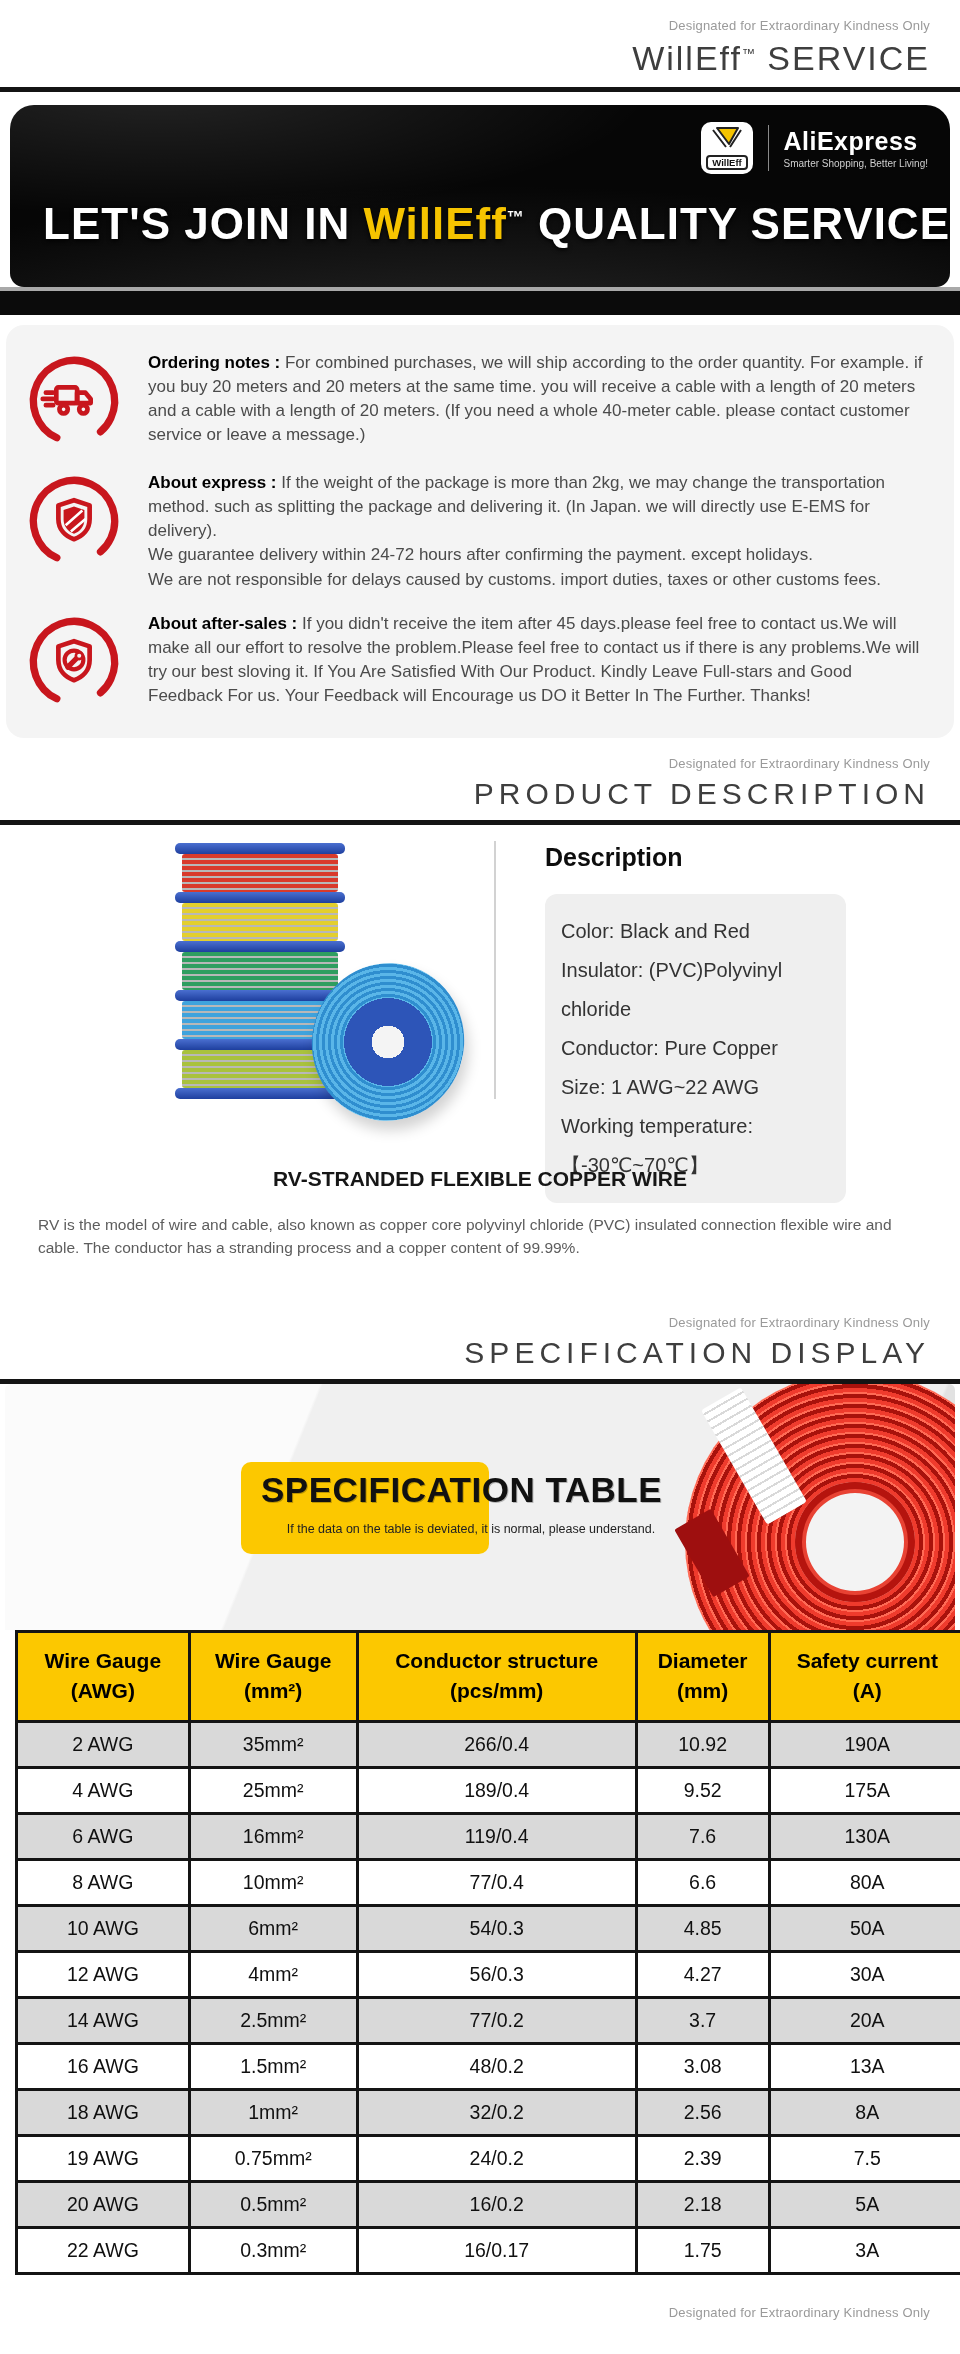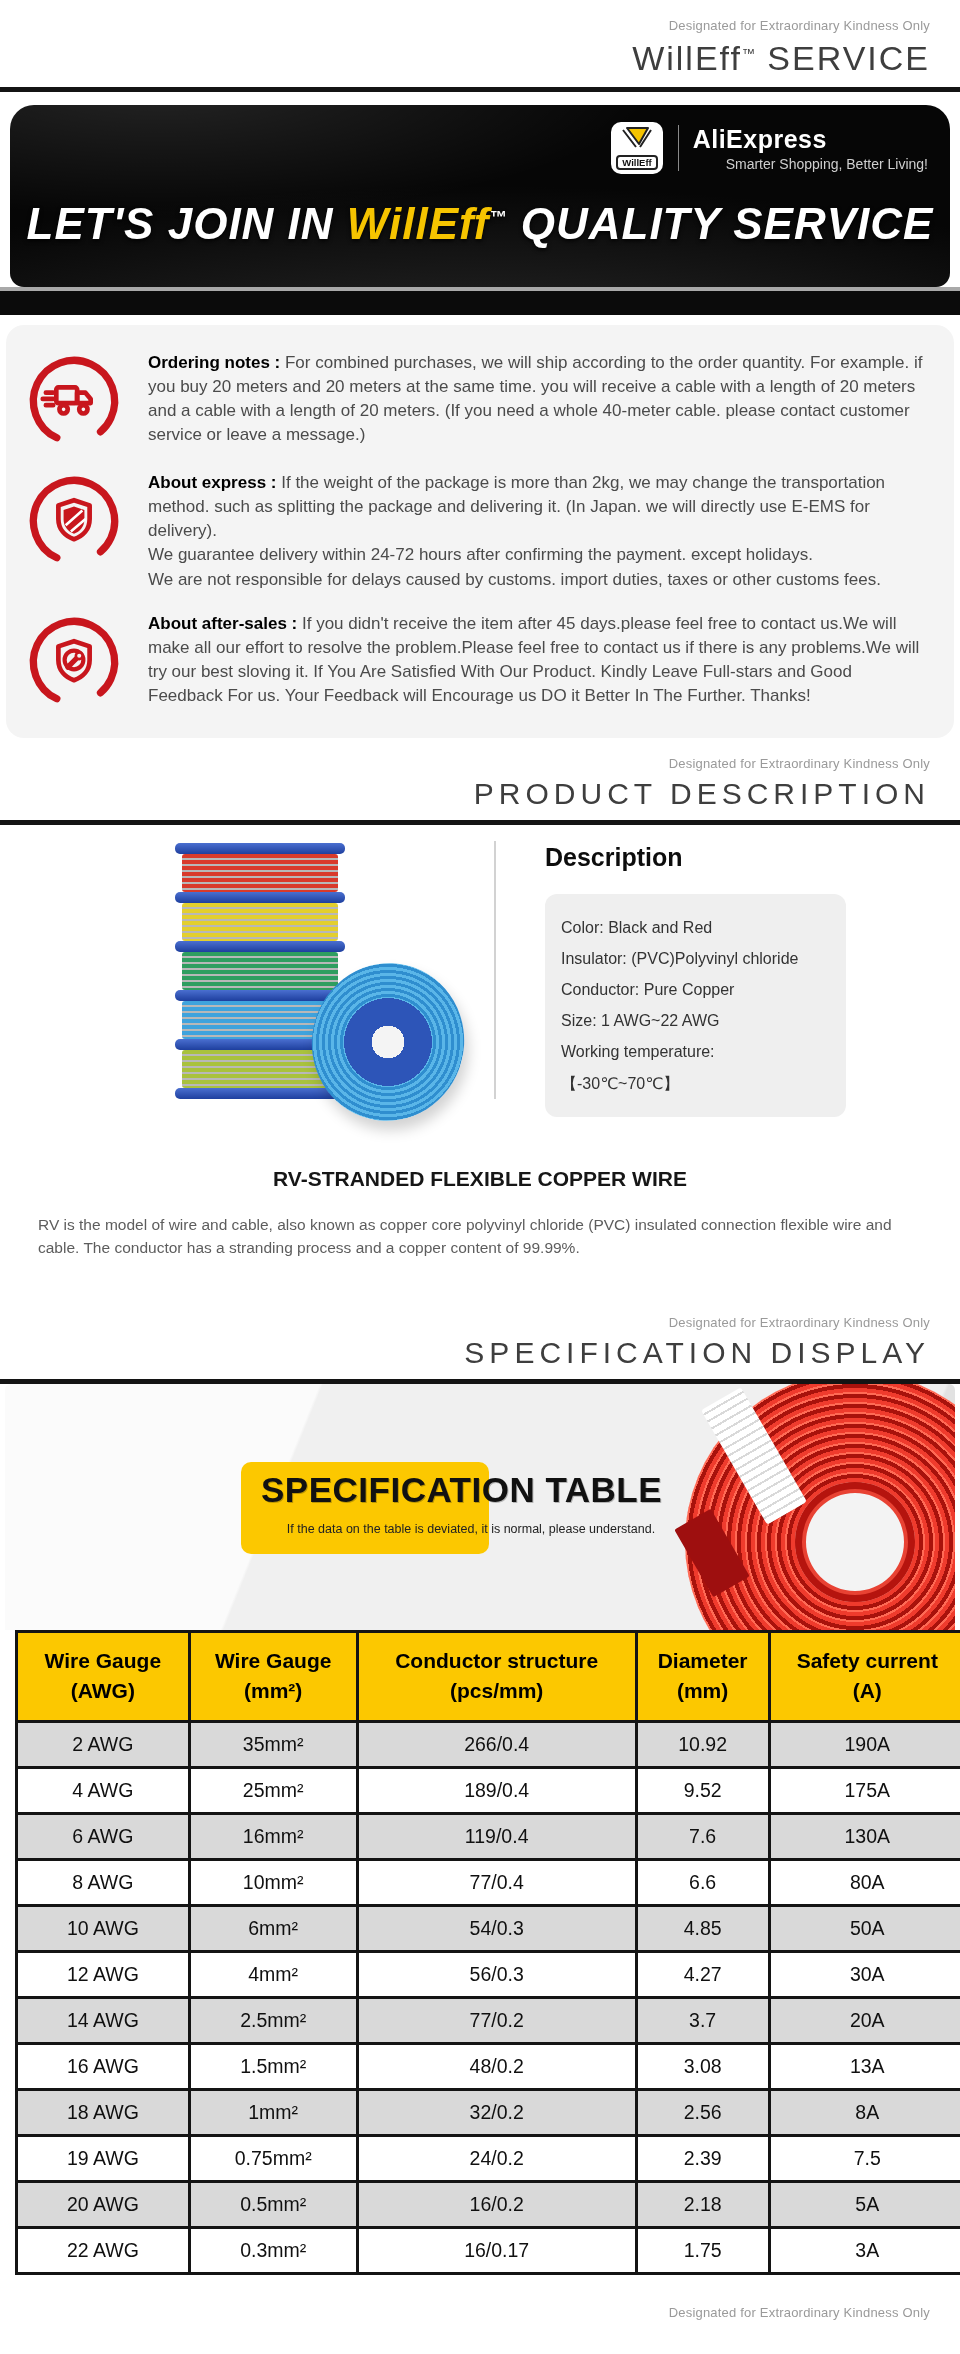--- a/index.html
+++ b/index.html
@@ -18,23 +18,23 @@
   .banner{margin:13px 10px 0;height:182px;border-radius:24px 24px 14px 14px;position:relative;overflow:hidden;
     background:
       radial-gradient(95% 130% at 16% -10%, rgba(255,255,255,.12), rgba(255,255,255,0) 55%),
       radial-gradient(130% 170% at 50% 150%, #2e2e2e 0%, rgba(0,0,0,0) 62%),
       #060606;}
   .logo-row{position:absolute;top:16px;right:22px;display:flex;align-items:center;gap:14px;}
   .brand-badge{width:54px;height:54px;}
   .logo-divider{width:1px;height:46px;background:#8a8a8a;}
   .partner{color:#fff;text-align:left;}
   .partner-name{font-size:25px;font-weight:bold;letter-spacing:.5px;}
-  .partner-tagline{font-size:14px;color:#cfcfcf;margin-top:2px;margin-left:33px;}
-  .headline{position:absolute;left:0;right:0;top:94px;text-align:center;color:#fff;font-size:44px;font-weight:bold;
-    letter-spacing:1px;text-shadow:0 2px 4px rgba(0,0,0,.85);white-space:nowrap;font-style:italic;}
+  .partner-tagline{font-size:10px;color:#cfcfcf;margin-top:2px;}
+  .headline{position:absolute;left:0;right:0;top:94px;text-align:right;color:#fff;font-size:44px;font-weight:bold;
+    letter-spacing:1px;text-shadow:0 2px 4px rgba(0,0,0,.85);white-space:nowrap;}
   .headline .brand{color:#f6c400;}
   .headline .tm{font-size:17px;vertical-align:super;color:#fff;}
   .silver-rule{height:4px;background:#a9a9a9;}
   .black-band{height:24px;background:#0b0b0b;}
 
   
   .notes-panel{margin:10px 6px 0;background:#f4f4f4;border-radius:18px;padding:26px 20px 6px 16px;}
   .note{display:flex;gap:22px;margin-bottom:20px;align-items:flex-start;}
   .note-icon{flex:0 0 104px;display:flex;justify-content:center;}
   .note-text{font-size:17px;color:#4b4b4b;line-height:1.42;padding-right:4px;}
@@ -47,21 +47,21 @@
   .flange{height:11px;border-radius:5px;background:linear-gradient(#4a6fd0,#1e3f9e);}
   .wire{height:38px;margin:0 7px;border-radius:3px;}
   .lean-spool{position:absolute;left:312px;top:138px;width:152px;height:158px;border-radius:50%;transform:rotate(14deg);
     background:
       radial-gradient(circle at 50% 50%, #f4f4f4 0 15%, #2d55b8 15% 40%, rgba(0,0,0,0) 40%),
       repeating-radial-gradient(circle at 50% 50%, #5ab6e8 0 3px, #2f8ecf 3px 6px);
     box-shadow:6px 8px 14px rgba(0,0,0,.18);}
   .v-divider{position:absolute;left:494px;top:16px;width:2px;height:258px;background:#d2d2d2;}
   .desc-content{position:absolute;left:545px;top:18px;width:301px;}
   .desc-title{font-size:25px;font-weight:bold;color:#0d0d0d;}
-  .desc-box{margin-top:22px;background:#efefef;border-radius:12px;padding:18px 16px;font-size:16px;color:#333;line-height:1.95;}
+  .desc-box{margin-top:22px;background:#efefef;border-radius:12px;padding:18px 16px;font-size:20px;color:#333;line-height:1.95;}
   .rv-title{position:absolute;left:0;right:0;top:342px;text-align:center;font-size:21px;font-weight:bold;color:#161616;}
   .rv-paragraph{position:absolute;left:38px;right:26px;top:388px;font-size:15.5px;color:#5d5d5d;line-height:1.5;}
 
   
   .spec-banner{margin:0 5px;height:246px;position:relative;overflow:hidden;border-radius:6px 6px 0 0;
     background:
       linear-gradient(112deg, #fbfbfb 30%, rgba(0,0,0,0) 30.3%),
       linear-gradient(292deg, #e2e2e2 10%, rgba(0,0,0,0) 10.3%),
       linear-gradient(24deg, #d9d9d9 8%, rgba(0,0,0,0) 8.3%),
       #f0f0f0;}

